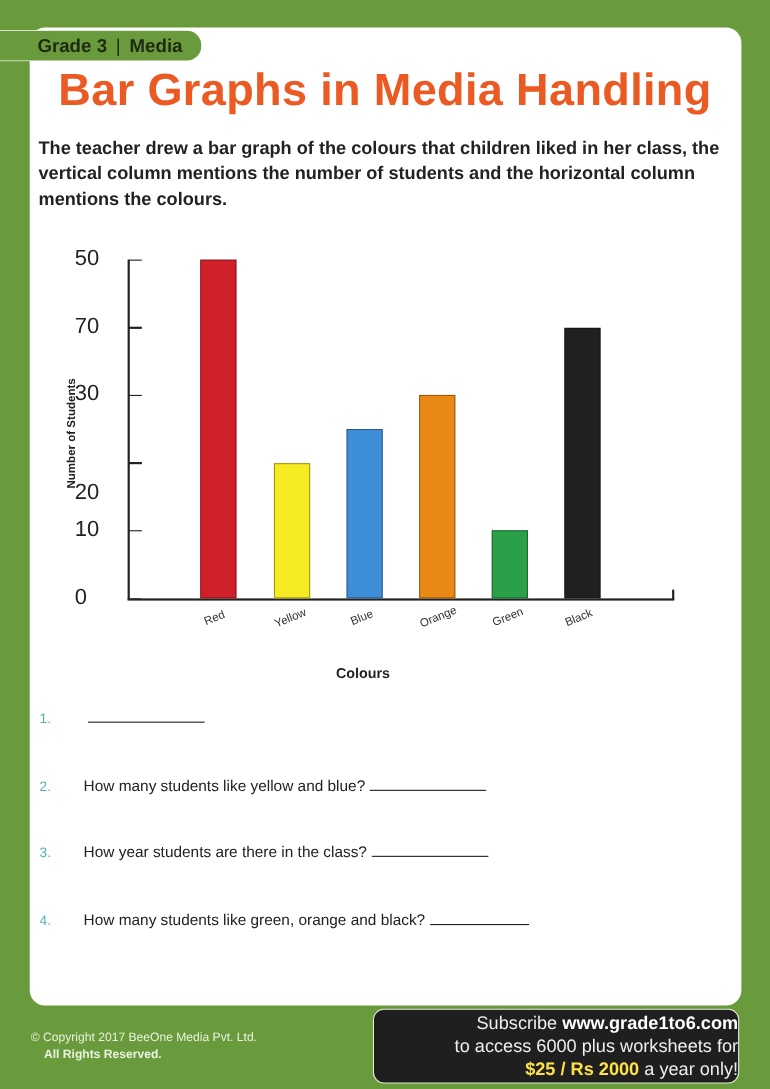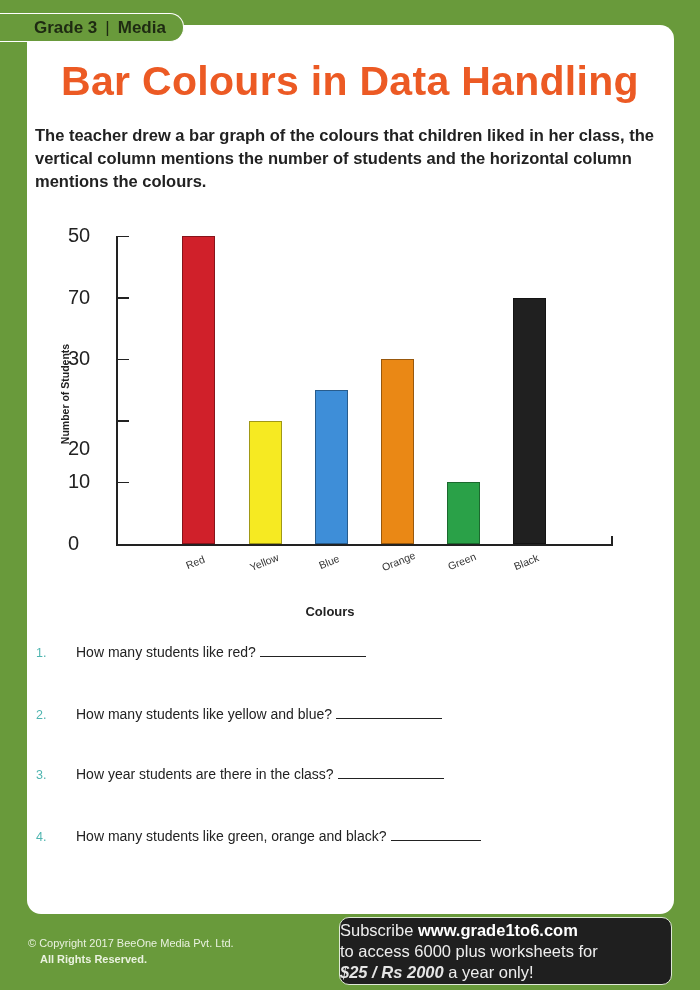--- a/index.html
+++ b/index.html
@@ -5,21 +5,21 @@
     html, body { margin: 0; padding: 0; }
     body {
       width: 700px; height: 990px; background: #699a3b; position: relative; overflow: hidden;
       font-family: "Liberation Sans", sans-serif;
     }
     .card {
       position: absolute; left: 27px; top: 25px; width: 647px; height: 889px;
       background: #ffffff; border-radius: 14px;
     }
     .grade-tab {
-      position: absolute; left: 0; top: 13px; width: 184px; height: 29px;
+      position: absolute; left: 0; top: 27px; width: 184px; height: 29px;
       background: #699a3b; border: 1.5px solid #ffffff; border-left: none;
       border-radius: 0 14px 14px 0; box-sizing: border-box;
       display: flex; align-items: center; padding-left: 34px;
       font-size: 17px; font-weight: bold; color: #1e2a12; z-index: 3;
     }
     .grade-tab .sep { margin: 0 8px; font-weight: normal; }
     .title {
       position: absolute; left: 0; width: 700px; top: 58px; text-align: center;
       font-size: 41px; font-weight: bold; color: #ec5a24; letter-spacing: 0.3px;
     }
@@ -50,38 +50,38 @@
     }
     .q-num { width: 40px; color: #4fb5b0; font-size: 12.5px; }
     .q-blank { display: inline-block; border-bottom: 1px solid #222; height: 12px; margin-left: 4px; }
     .copyright {
       position: absolute; left: 28px; top: 935px; font-size: 11px; color: #eaf2e0; line-height: 16px;
     }
     .copyright .l2 { padding-left: 12px; display: block; font-weight: bold; }
     .subscribe {
       position: absolute; left: 339px; top: 917px; width: 333px; height: 68px;
       background: #1f1f1f; border: 1.5px solid #dfe9d6; border-radius: 10px 10px 10px 10px;
-      box-sizing: border-box; text-align: left; color: #eeeeee; font-size: 16.5px; line-height: 21px;
+      box-sizing: border-box; text-align: right; color: #eeeeee; font-size: 16.5px; line-height: 21px;
       padding-top: 2px;
     }
     .subscribe b { color: #ffffff; }
-    .subscribe .price { color: #e5e5e5; font-weight: bold; font-style: italic; }
+    .subscribe .price { color: #fde047; font-weight: bold; }
   </style>
 </head>
 <body>
 
 <div class="card"></div>
 
 <div class="grade-tab">
   <span>Grade 3</span>
   <span class="sep">|</span>
   <span>Media</span>
 </div>
 
-<div class="title">Bar Colours in Data Handling</div>
+<div class="title">Bar Graphs in Media Handling</div>
 
 <div class="intro">The teacher drew a bar graph of the colours that children liked in her class, the vertical column mentions the number of students and the horizontal column mentions the colours.</div>
 
 <div class="chart" id="chart">
   <div class="y-axis"></div>
   <div class="x-axis"></div>
   <div class="x-end"></div>
   <div class="ylabel-title">Number of Students</div>
   <div class="xaxis-title">Colours</div>
 <div class="ytick" style="left: 117px; top: 543.5px;"></div>
@@ -106,21 +106,20 @@
     <div class="xlabel" style="left: 380px; top: 561.6px;">Orange</div>
     <div class="bar" style="left: 447px; top: 482.4px; height: 61.6px; background: rgb(42, 161, 72);"></div>
     <div class="xlabel" style="left: 446px; top: 561px;">Green</div>
     <div class="bar" style="left: 513px; top: 297.6px; height: 246.4px; background: rgb(32, 32, 32);"></div>
     <div class="xlabel" style="left: 512px; top: 561px;">Black</div>
   </div>
 
 <div id="questions">
     <div class="question" style="top: 644px;">
       <span class="q-num">1.</span>
-      <span>How many students like red?</span>
       <span class="q-blank" style="width:106px"></span>
     </div>
     <div class="question" style="top: 706px;">
       <span class="q-num">2.</span>
       <span>How many students like yellow and blue?</span>
       <span class="q-blank" style="width:106px"></span>
     </div>
     <div class="question" style="top: 766px;">
       <span class="q-num">3.</span>
       <span>How year students are there in the class?</span>

